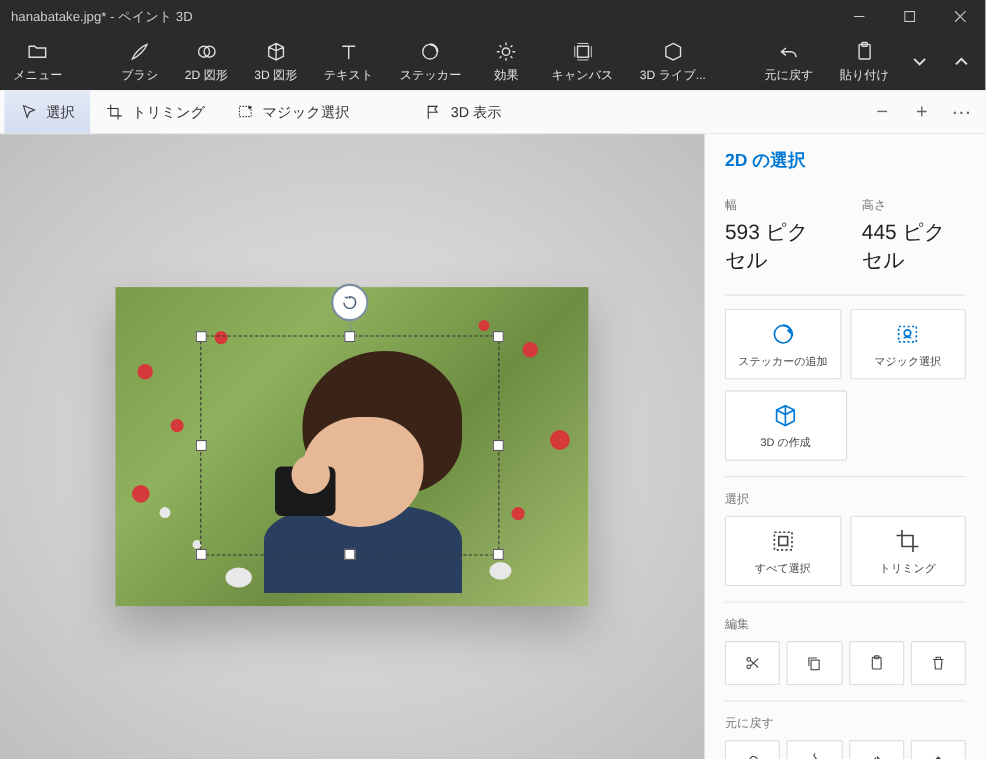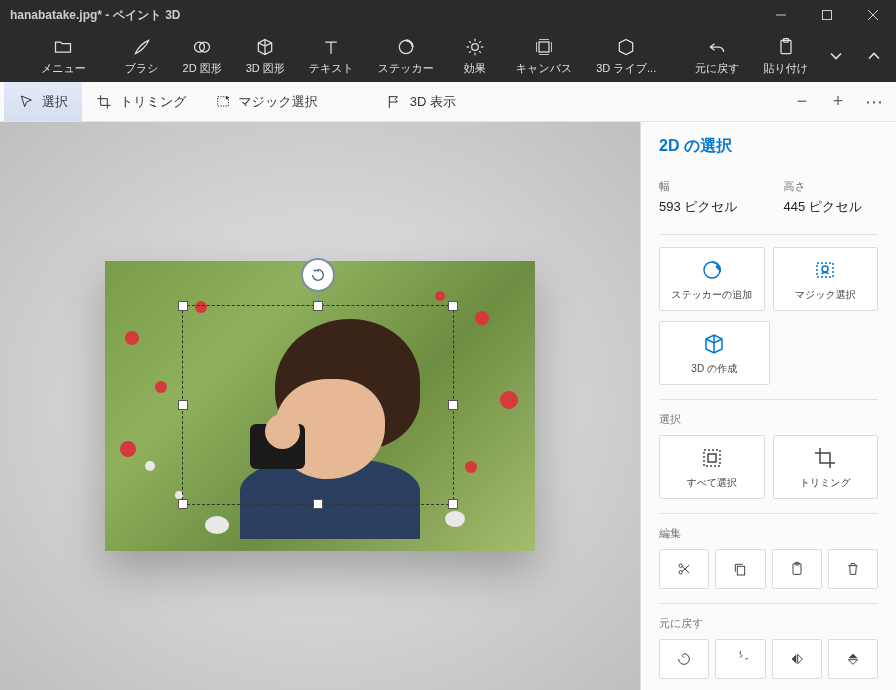--- a/index.html
+++ b/index.html
@@ -1,26 +1,26 @@
 <!DOCTYPE html>
 <html><head>
 <meta charset="utf-8">
 <style>
 * { margin: 0; padding: 0; box-sizing: border-box; font-family: "Yu Gothic UI", "Segoe UI", sans-serif; }
 body { width: 896px; height: 690px; overflow: hidden; background: #f0f0f0; }
 
 .titlebar { height: 30px; background: #2b2b2b; display: flex; align-items: center; color: #ccc; font-size: 12px; padding-left: 10px; }
-.titlebar .title { flex: 1; font-weight: bold; }
+.titlebar .title { flex: 1; }
 .win-controls { display: flex; height: 100%; }
 .win-btn { width: 46px; display: flex; align-items: center; justify-content: center; color: #ccc; }
 .win-btn svg { width: 10px; height: 10px; }
 
 .ribbon { height: 52px; background: #2b2b2b; display: flex; align-items: stretch; }
 .ribbon-item { display: flex; flex-direction: column; align-items: center; justify-content: center; color: #e0e0e0; font-size: 11px; padding: 0 12px; min-width: 58px; gap: 4px; }
-.ribbon-item.menu { min-width: 58px; margin-left: 29px; }
+.ribbon-item.menu { min-width: 58px; }
 .ribbon-spacer { flex: 1; }
 .ribbon-end { display: flex; }
 .ribbon-end .ribbon-item { min-width: 44px; }
 .ribbon-item svg { width: 20px; height: 20px; }
 
 .toolbar { height: 40px; background: #fafafa; border-bottom: 1px solid #e5e5e5; display: flex; align-items: center; padding: 0 4px; }
 .tool-btn { display: flex; align-items: center; gap: 8px; padding: 0 14px; height: 100%; font-size: 13px; color: #333; }
 .tool-btn.active { background: linear-gradient(#e3e9f7, #d5deef); }
 .tool-btn svg { width: 16px; height: 16px; }
 .tool-spacer { flex: 1; }
@@ -42,21 +42,21 @@
 .h-bm { left: calc(50% - 5px); bottom: -5px; }
 .h-br { right: -5px; bottom: -5px; }
 .rotate-handle { position: absolute; width: 34px; height: 34px; border-radius: 50%; background: #fff; border: 2px solid #7c8fa0; left: calc(50% - 17px); top: -48px; display: flex; align-items: center; justify-content: center; }
 .rotate-handle::before { content: ""; position: absolute; width: 1px; height: 12px; background: #7c8fa0; top: 34px; left: 50%; }
 
 .sidepanel { width: 256px; background: #fbfbfb; border-left: 1px solid #e0e0e0; padding: 14px 18px; overflow-y: auto; }
 .sp-title { color: #0078d4; font-size: 16px; font-weight: 600; margin-bottom: 22px; }
 .sp-row { display: flex; gap: 30px; margin-bottom: 18px; }
 .sp-field { flex: 1; }
 .sp-label { color: #777; font-size: 11px; margin-bottom: 4px; }
-.sp-value { color: #222; font-size: 13px; }
+.sp-value { color: #222; font-size: 19px; }
 .sp-hr { border: none; border-top: 1px solid #e3e3e3; margin: 14px 0 12px 0; }
 .sp-section-label { color: #777; font-size: 11px; margin-bottom: 8px; }
 .sp-grid2 { display: flex; gap: 8px; margin-bottom: 10px; }
 .sp-tile { flex: 1; border: 1px solid #ddd; border-radius: 2px; padding: 10px 4px 8px 4px; display: flex; flex-direction: column; align-items: center; gap: 6px; font-size: 10px; color: #444; background: #fff; }
 .sp-tile svg { width: 24px; height: 24px; }
 .sp-row-btns { display: flex; gap: 6px; margin-bottom: 10px; }
 .sp-icon-btn { flex: 1; border: 1px solid #ddd; border-radius: 2px; height: 40px; display: flex; align-items: center; justify-content: center; background: #fff; }
 .sp-icon-btn svg { width: 16px; height: 16px; }
 
 .child { position:absolute; left:115px; top:58px; width:200px; height:200px; }

